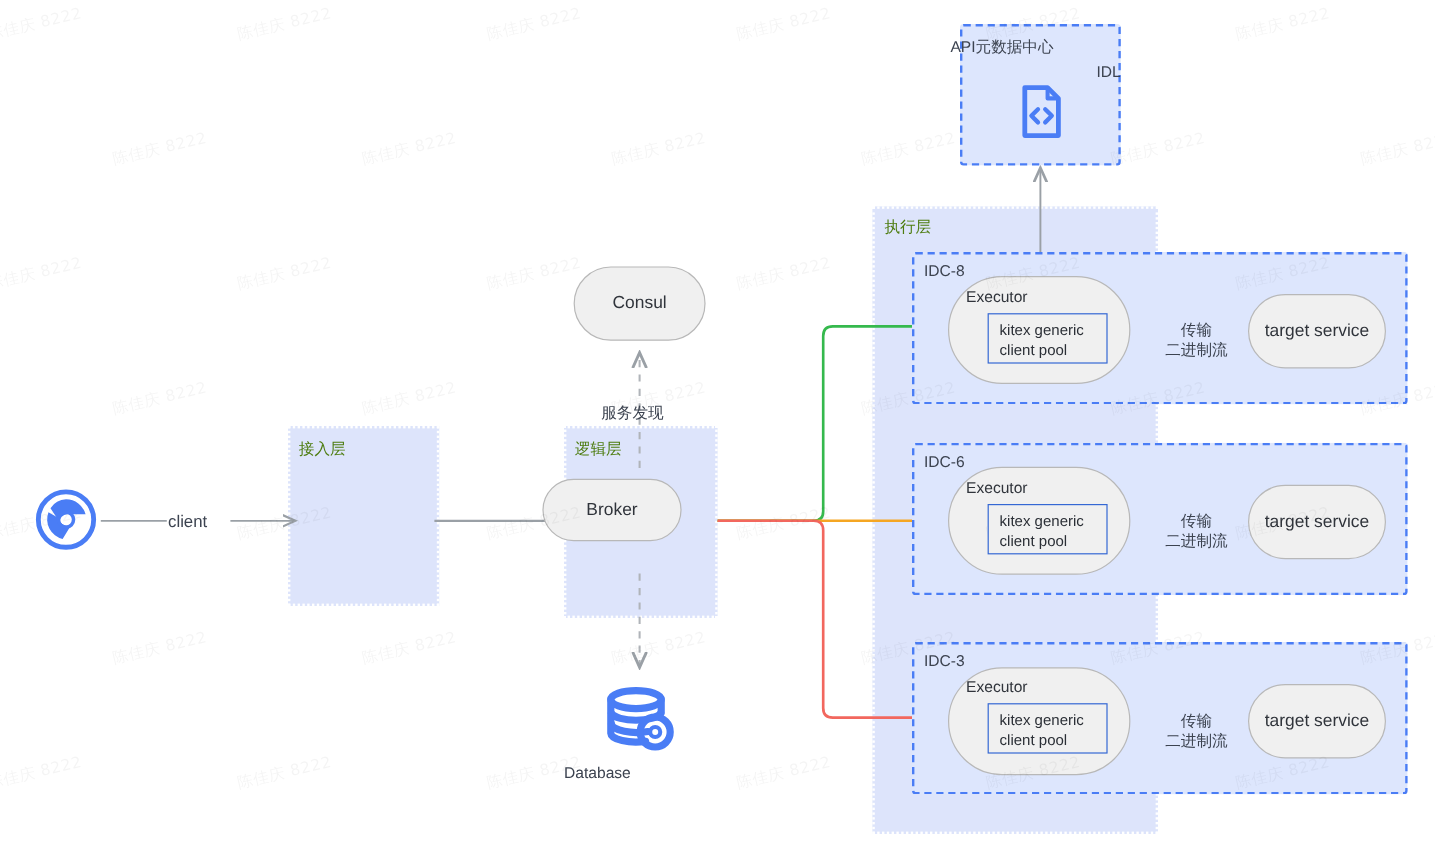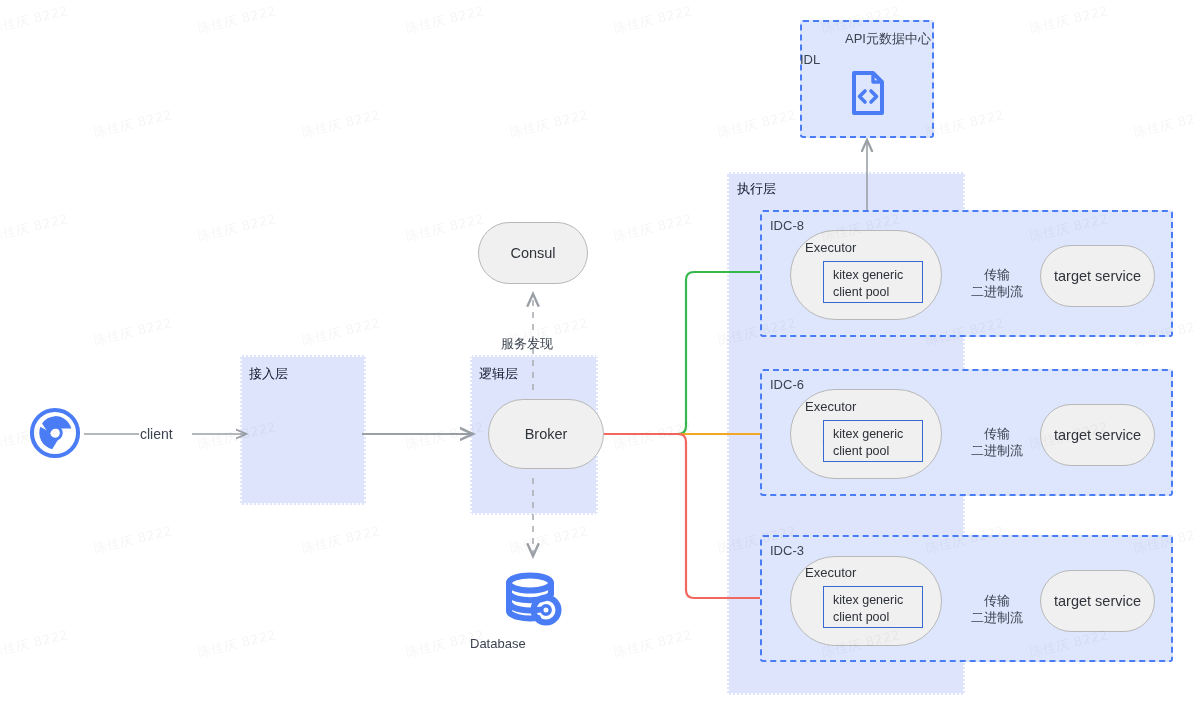--- a/index.html
+++ b/index.html
@@ -31,21 +31,21 @@
   
   .zone {
     position:absolute;
     background:#dde4fb;
     border:2px dotted #ffffff;
     z-index:1;
   }
   .zone-label {
     position:absolute;
     font-size:13px;
-    color:#0f172a;
+    color:#4d7c0f;
     z-index:3;
     white-space:nowrap;
   }
 
   
   .dbox {
     position:absolute;
     border:2px dashed #4a7df5;
     border-radius:3px;
     z-index:3;
@@ -229,21 +229,21 @@
       <path d="M24 9 A15 15 0 0 1 38.5 20 L25 20 A5.5 5.5 0 0 0 19.6 26.4 L12.5 15.5 A15 15 0 0 1 24 9 Z" fill="#4a7df5"></path>
       <path d="M11 18.5 A15 15 0 0 0 21.5 38.4 L28.4 27 A5.5 5.5 0 0 1 19.2 23.2 Z" fill="#4a7df5"></path>
       <circle cx="24" cy="24" r="5.6" fill="none" stroke="#4a7df5" stroke-width="2.6"></circle>
     </svg>
   </div>
 
   <div class="txt txt-big" style="left:140px; top:426px;">client</div>
 
 
 
-  <div class="node" style="left:488px; top:399px; width:116px; height:70px;">Broker</div>
+  <div class="node" style="left:452px; top:399px; width:116px; height:52px;">Broker</div>
 
   <div class="node" style="left:478px; top:222px; width:110px; height:62px;">Consul</div>
 
   <div class="txt" style="left:501px; top:335px;">服务发现</div>
 
   <div class="icon" style="left:500px; top:570px; width:66px; height:60px;">
     <svg width="66" height="60" viewBox="0 0 66 60">
       <g fill="none" stroke="#4a7df5" stroke-width="6" stroke-linecap="round">
         <ellipse cx="30" cy="13" rx="21" ry="7.5"></ellipse>
         <path d="M9 13 L9 41 A21 7.5 0 0 0 38 47.8"></path>
@@ -251,22 +251,22 @@
         <path d="M9.6 24.5 A21 7.5 0 0 0 50.4 24.5"></path>
         <path d="M9.6 33.5 A21 7.5 0 0 0 40 39.6"></path>
       </g>
       <circle cx="46" cy="40" r="12.5" fill="none" stroke="#4a7df5" stroke-width="6"></circle>
       <circle cx="46" cy="40" r="4.2" fill="#ffffff" stroke="#4a7df5" stroke-width="3.4"></circle>
     </svg>
   </div>
   <div class="txt txt-c" style="left:470px; top:636px; width:86px; text-align:left;">Database</div>
 
   <div class="dbox dbox-fill" style="left:800px; top:20px; width:134px; height:118px;"></div>
-  <div class="dbox-label" style="left:845px; top:30px;">API元数据中心</div>
-  <div class="dbox-label txt-c" style="left:800px; top:52px; width:134px; text-align:left;">IDL</div>
+  <div class="dbox-label" style="left:792px; top:30px;">API元数据中心</div>
+  <div class="dbox-label txt-c" style="left:800px; top:52px; width:134px; text-align:right;">IDL</div>
   <div class="icon" style="left:850px; top:70px; width:36px; height:46px;">
     <svg width="36" height="46" viewBox="0 0 36 46">
       <path d="M4 3 L23 3 L32 12 L32 43 L4 43 Z" fill="none" stroke="#4a7df5" stroke-width="4" stroke-linejoin="round"></path>
       <path d="M23 3 L23 12 L32 12" fill="none" stroke="#4a7df5" stroke-width="3.4" stroke-linejoin="round"></path>
       <path d="M15 21 L9.5 26.5 L15 32" fill="none" stroke="#4a7df5" stroke-width="3.6" stroke-linecap="round" stroke-linejoin="round"></path>
       <path d="M21 21 L26.5 26.5 L21 32" fill="none" stroke="#4a7df5" stroke-width="3.6" stroke-linecap="round" stroke-linejoin="round"></path>
     </svg>
   </div>
 
   <div class="dbox dbox-fill" style="left:760px; top:210px; width:413px; height:127px;"></div>

